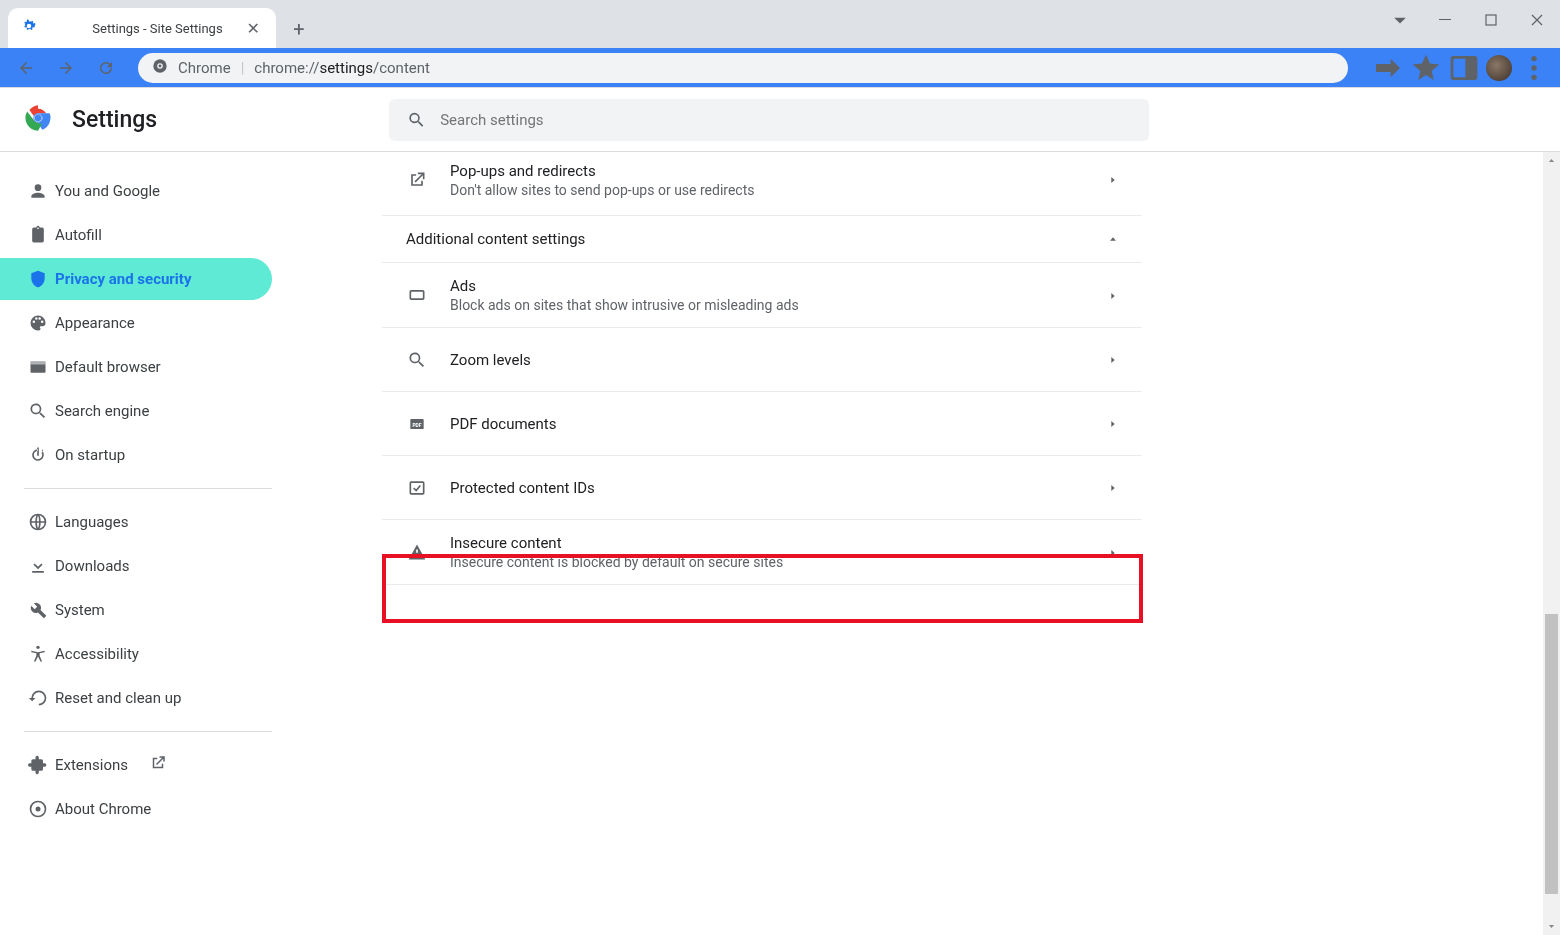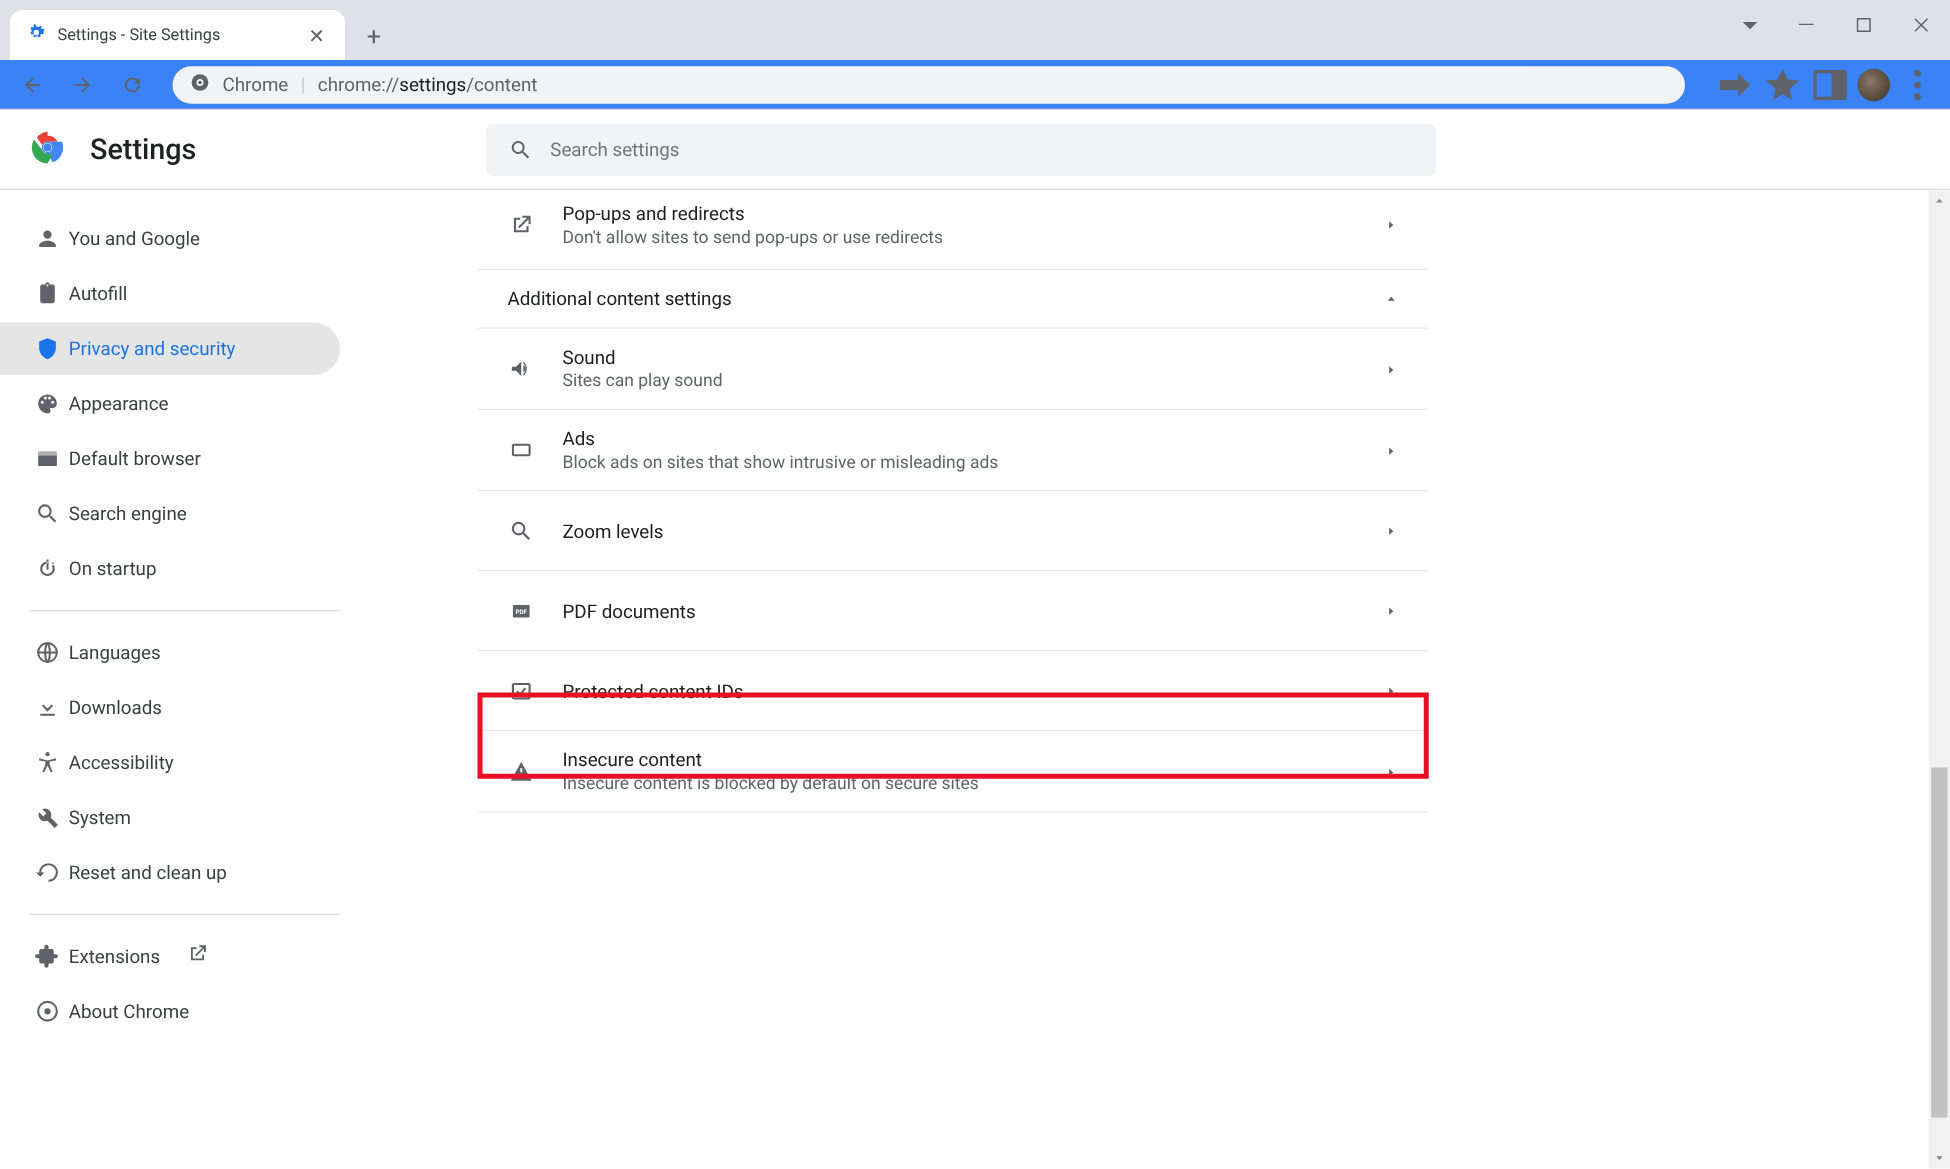--- a/index.html
+++ b/index.html
@@ -1,20 +1,20 @@
 <!DOCTYPE html>
 <html><head>
   <meta charset="utf-8">
   <style>
     * { margin: 0; padding: 0; box-sizing: border-box; font-family: "Segoe UI", Roboto, Arial, sans-serif; }
     body { width: 1560px; height: 935px; background: #fff; overflow: hidden; position: relative; }
 
     
     .titlebar { height: 48px; background: #dee1e6; display: flex; align-items: flex-end; padding-left: 8px; }
-    .tab { background: #fff; border-radius: 10px 10px 0 0; height: 40px; width: 268px; display: flex; align-items: center; padding: 1px 12px; gap: 8px; }
+    .tab { background: #fff; border-radius: 10px 10px 0 0; height: 40px; width: 268px; display: flex; align-items: center; padding: 1px 12px; gap: 20px; text-align: right; }
     .tab-icon svg { width: 18px; height: 18px; }
     .tab-title { flex: 1; font-size: 13px; color: #3c4043; white-space: nowrap; overflow: hidden; }
     .tab-close { color: #5f6368; font-size: 16px; cursor: pointer; padding: 2px 4px; }
     .new-tab { width: 30px; height: 30px; display: flex; align-items: center; justify-content: center; margin-left: 8px; margin-bottom: 4px; color: #5f6368; font-size: 20px; cursor: pointer; }
     .window-controls { position: absolute; right: 0; top: 0; display: flex; height: 40px; align-items: center; }
     .win-btn { width: 46px; height: 32px; display: flex; align-items: center; justify-content: center; color: #5f6368; }
     .win-btn svg { width: 12px; height: 12px; }
     .tab-down { width: 28px; height: 28px; display: flex; align-items: center; justify-content: center; color: #5f6368; margin-right: 8px; }
 
     .toolbar { height: 40px; background: #3b82f6; border-bottom: 1px solid #dadce0; display: flex; align-items: center; padding: 0 10px; gap: 8px; }
@@ -37,21 +37,21 @@
     .search-box { flex: 0 0 760px; margin-left: 212px; height: 42px; background: #f1f3f4; border-radius: 6px; display: flex; align-items: center; padding: 0 18px; gap: 14px; }
     .search-box svg { width: 20px; height: 20px; fill: #5f6368; }
     .search-input { border: none; background: transparent; outline: none; font-size: 15px; color: #5f6368; width: 100%; }
 
     
     .body-wrap { display: flex; height: calc(935px - 48px - 40px - 64px); position: relative; }
 
     
     .sidebar { width: 280px; padding: 16px 8px 16px 0; overflow-y: auto; }
     .side-item { display: flex; align-items: center; height: 42px; padding-left: 28px; gap: 7px; border-radius: 0 21px 21px 0; cursor: pointer; font-size: 15px; color: #3c4043; margin: 2px 0; }
-    .side-item.active { background: #e5e5e5; color: #1a73e8; font-weight: 400; }
+    .side-item.active { background: #5eead4; color: #1a73e8; font-weight: 700; }
     .side-item.active .side-icon svg { fill: #1a73e8; }
     .side-icon { width: 20px; display: flex; align-items: center; justify-content: center; }
     .side-icon svg { width: 20px; height: 20px; fill: #5f6368; }
     .side-divider { border-top: 1px solid #dadce0; margin: 12px 0 12px 24px; }
     .ext-icon-out { margin-left: 14px; }
     .ext-icon-out svg { width: 18px; height: 18px; fill: #5f6368; }
 
     
     .main { flex: 1; display: flex; justify-content: flex-start; padding-left: 102px; overflow-y: auto; }
     .content-col { width: 760px; }
@@ -271,33 +271,33 @@
         <span class="side-icon">
           <svg viewBox="0 0 24 24">
             <path d="M12 3v10l4-4 1.4 1.4L12 16 6.6 10.4 8 9l4 4V3h0zM5 18h14v2H5z"></path>
           </svg>
         </span>
         <span>Downloads</span>
       </div>
     <div class="side-item">
         <span class="side-icon">
           <svg viewBox="0 0 24 24">
+            <path d="M22 19l-7-7a6 6 0 00-8-8l4 4-3 3-4-4a6 6 0 008 8l7 7z"></path>
+          </svg>
+        </span>
+        <span>System</span>
+      </div>
+    <div class="side-item">
+        <span class="side-icon">
+          <svg viewBox="0 0 24 24">
             <circle cx="12" cy="4" r="2"></circle>
             <path d="M4 8l8 2 8-2v2l-6 1v3l3 7h-2l-3-6-3 6H7l3-7v-3L4 10z"></path>
           </svg>
         </span>
         <span>Accessibility</span>
-      </div>
-    <div class="side-item">
-        <span class="side-icon">
-          <svg viewBox="0 0 24 24">
-            <path d="M22 19l-7-7a6 6 0 00-8-8l4 4-3 3-4-4a6 6 0 008 8l7 7z"></path>
-          </svg>
-        </span>
-        <span>System</span>
       </div>
     <div class="side-item">
         <span class="side-icon">
           <svg viewBox="0 0 24 24">
             <path d="M13 3a9 9 0 00-9 9H1l4 4 4-4H6a7 7 0 117 7v2a9 9 0 000-18z"></path>
           </svg>
         </span>
         <span>Reset and clean up</span>
       </div>
 
@@ -343,34 +343,20 @@
             </svg></span>
       </div>
 
       <div class="section-head">
         <span>Additional content settings</span>
         <span class="row-arrow expand-up"><svg viewBox="0 0 24 24">
               <path d="M5 16l7-8 7 8z"></path>
             </svg></span>
       </div>
 
-      <div class="row">
-        <span class="row-icon">
-            <svg viewBox="0 0 24 24">
-              <path d="M3 10v4h4l5 5V5L7 10H3zm13 2a4 4 0 00-2-3.5v7A4 4 0 0016 12zm-2-7v2a7 7 0 010 10v2a9 9 0 000-14z"></path>
-            </svg>
-          </span>
-        <div class="row-text">
-            <div class="row-title">Sound</div>
-            <div class="row-sub">Sites can play sound</div>
-          </div>
-        <span class="row-arrow"><svg viewBox="0 0 24 24">
-              <path d="M8 5l8 7-8 7z"></path>
-            </svg></span>
-      </div>
 
       <div class="row">
         <span class="row-icon">
             <svg viewBox="0 0 24 24">
               <rect x="4" y="7" width="16" height="10" rx="1" fill="none" stroke="#5f6368" stroke-width="2"></rect>
             </svg>
           </span>
         <div class="row-text">
             <div class="row-title">Ads</div>
             <div class="row-sub">Block ads on sites that show intrusive or misleading ads</div>

